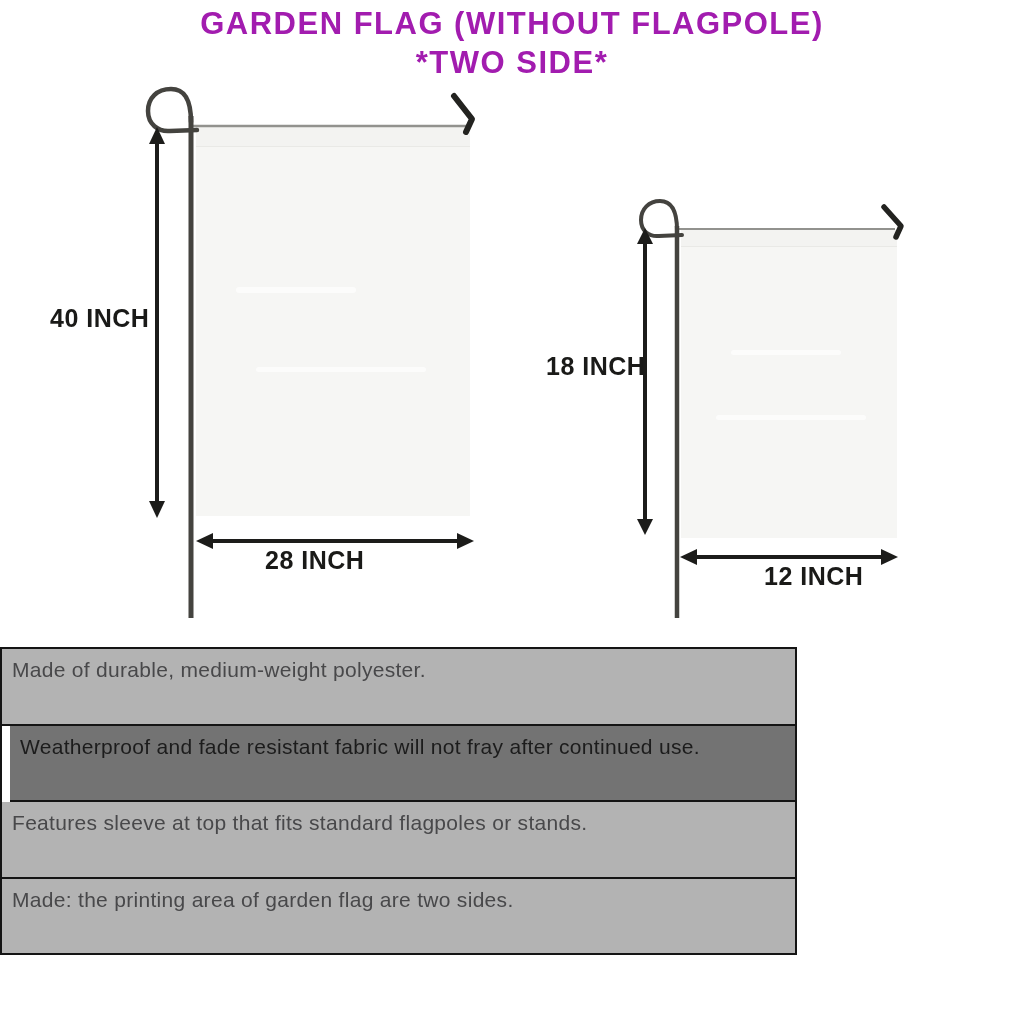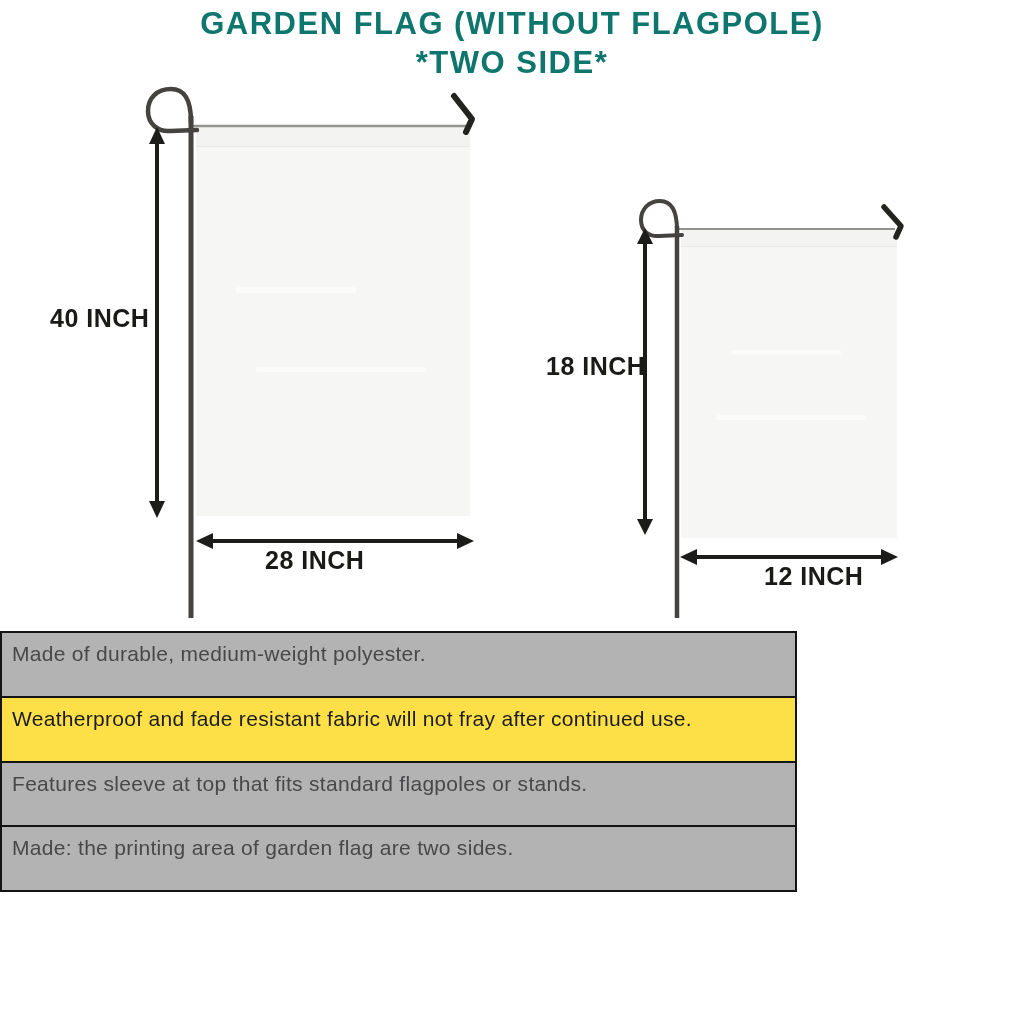--- a/index.html
+++ b/index.html
@@ -1,52 +1,52 @@
 <!DOCTYPE html>
 <html><head>
 <meta charset="utf-8">
 <style>
   html,body{margin:0;padding:0;background:#ffffff;}
   .canvas{
     position:relative;width:1024px;height:1024px;background:#ffffff;overflow:hidden;
     font-family:"Liberation Sans","DejaVu Sans",sans-serif;
   }
   
-  .title{position:absolute;left:0;top:4px;width:1024px;text-align:center;color:#0f766e;}
+  .title{position:absolute;left:0;top:4px;width:1024px;text-align:center;color:#a21caf;}
   .title-line1{font-size:31px;font-weight:800;letter-spacing:1.5px;line-height:40px;}
   .title-line2{font-size:31px;font-weight:800;letter-spacing:1.5px;line-height:38px;}
   
   .flag{position:absolute;background:#f6f6f4;}
   .flag-large{left:196px;top:127px;width:274px;height:389px;}
   .flag-small{left:681px;top:230px;width:216px;height:308px;}
   .sleeve{position:absolute;left:0;top:0;width:100%;background:#f3f3f1;border-bottom:1px solid #e9e9e6;}
   .flag-large .sleeve{height:19px;}
   .flag-small .sleeve{height:16px;}
   .fold{position:absolute;background:rgba(255,255,255,0.65);border-radius:3px;}
   
   .overlay{position:absolute;left:0;top:0;width:1024px;height:1024px;pointer-events:none;}
   
   .dim-label{position:absolute;font-weight:800;font-size:25px;letter-spacing:0.5px;color:#1a1a18;text-align:left;}
   .label-40{left:50px;top:304px;width:110px;}
   .label-28{left:265px;top:546px;width:140px;}
   .label-18{left:546px;top:352px;width:105px;}
   .label-12{left:764px;top:562px;width:140px;}
   
   .features-table{
-    position:absolute;left:0;top:631px;width:797px;height:261px;
+    position:absolute;left:0;top:647px;width:797px;height:308px;
     display:flex;flex-direction:column;
     border:2px solid #141414;box-sizing:border-box;background:#ffffff;
   }
   .feature-row{
     flex:1 1 0;box-sizing:border-box;border-bottom:2px solid #141414;
     padding:7px 10px 0 10px;font-size:21px;letter-spacing:0.3px;line-height:28px;
   }
   .feature-row:last-child{border-bottom:none;}
   .feature-row.shaded{background:#b3b3b3;color:#48484a;}
-  .feature-row.plain{background:#fde047;color:#1c1c1c;}
+  .feature-row.plain{background:#737373;color:#1c1c1c;margin-left:8px;}
 </style>
 </head>
 <body>
 
 <div class="canvas">
 
   <div class="title">
     <div class="title-line1">GARDEN FLAG (WITHOUT FLAGPOLE)</div>
     <div class="title-line2">*TWO SIDE*</div>
   </div>

